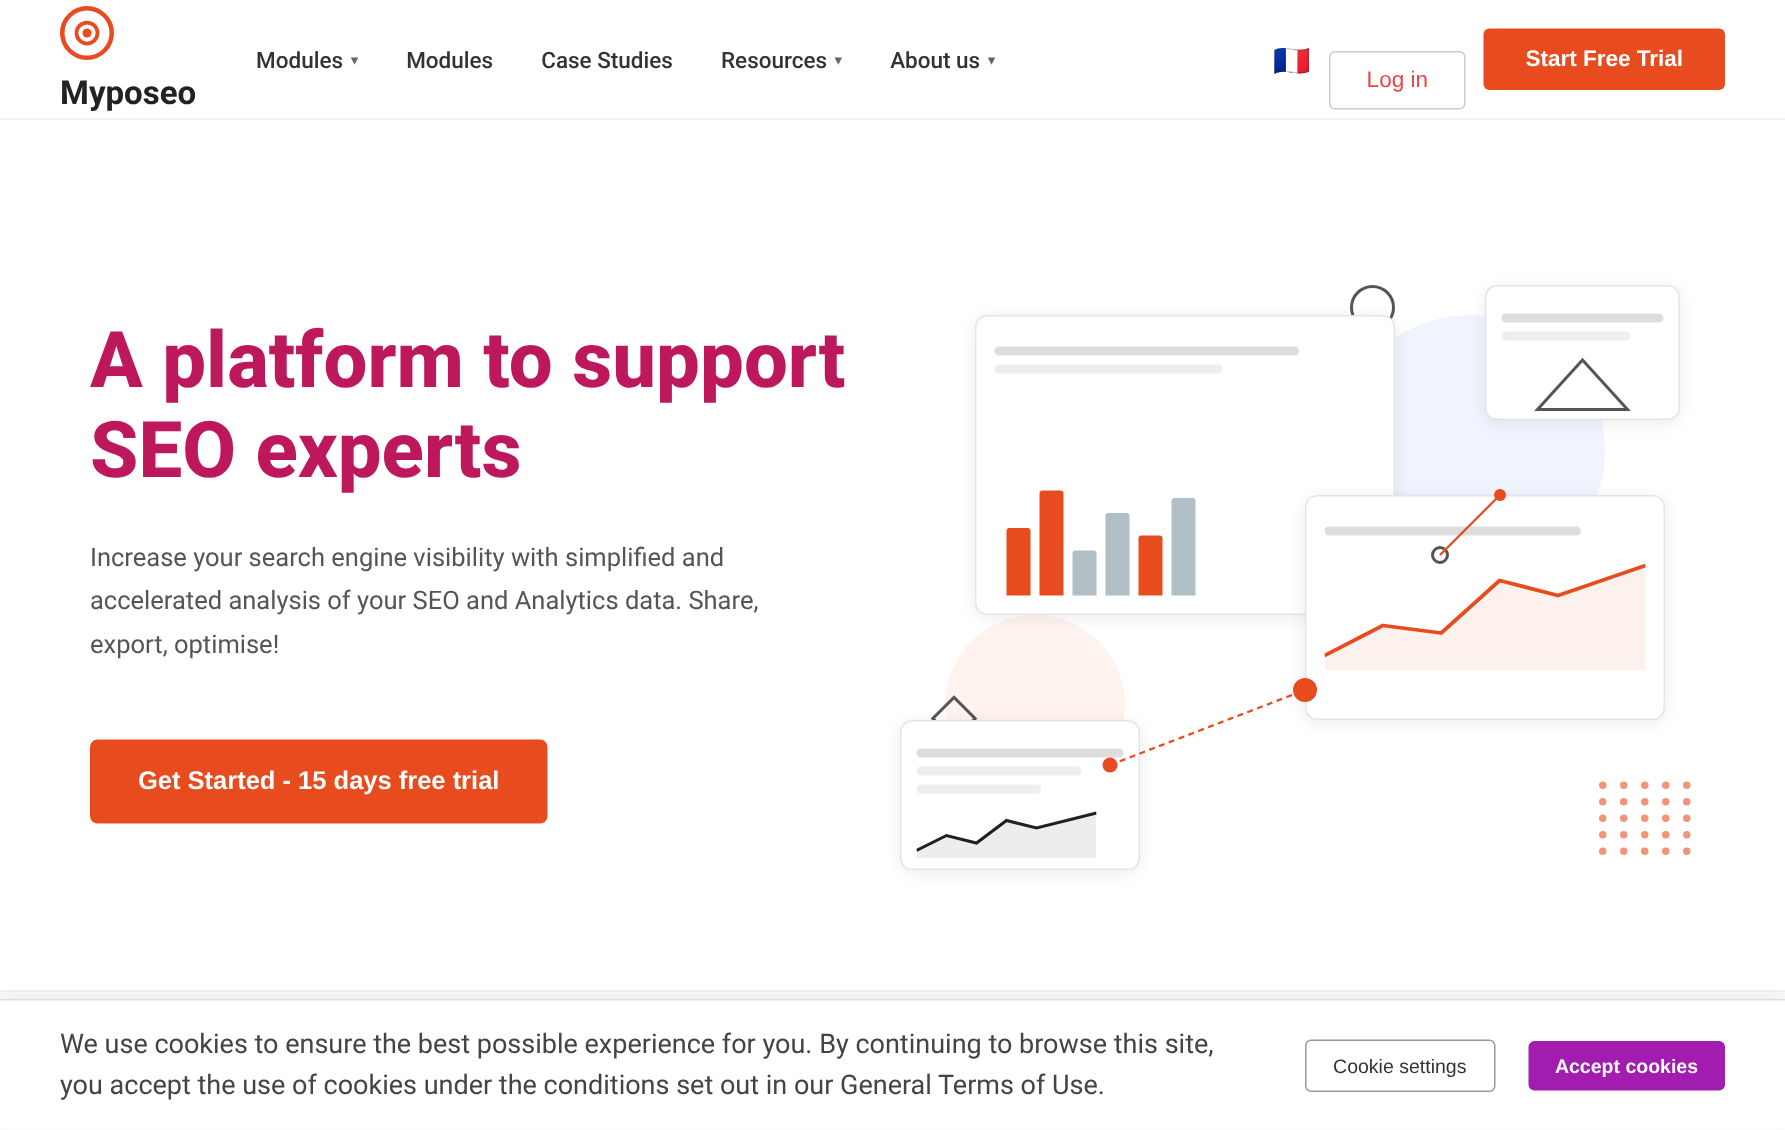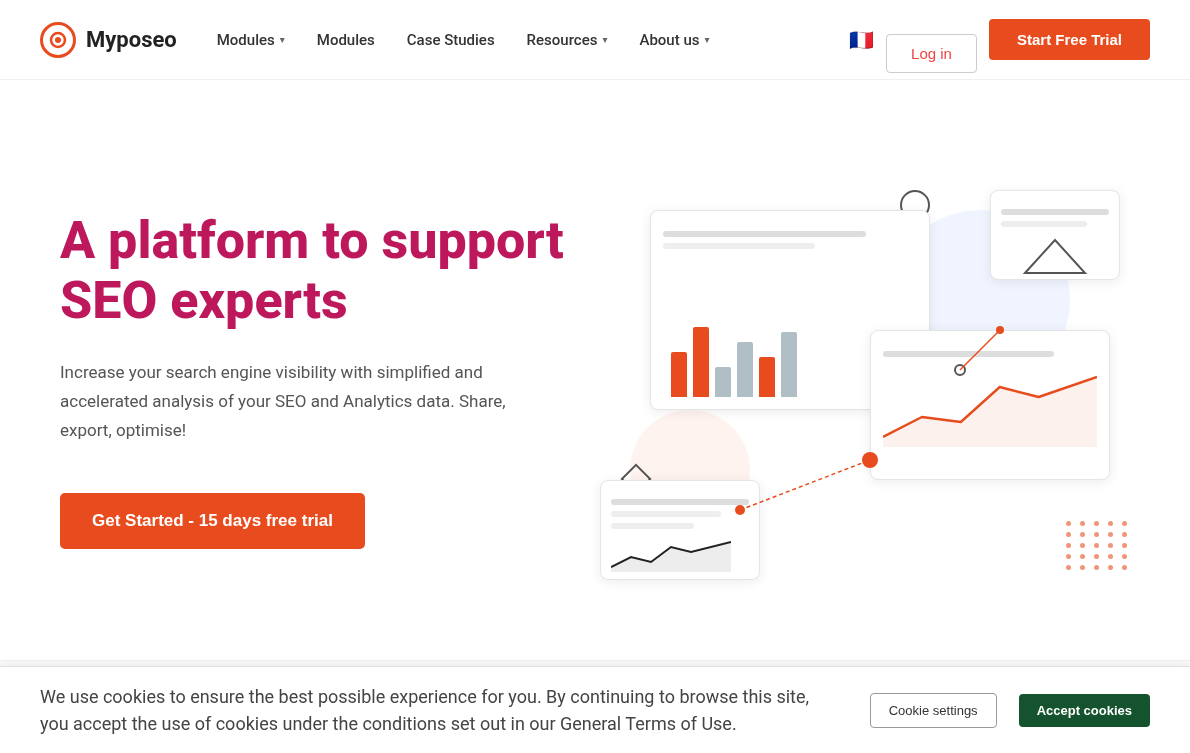--- a/index.html
+++ b/index.html
@@ -5,21 +5,21 @@
     * { margin: 0; padding: 0; box-sizing: border-box; }
     body { font-family: -apple-system, BlinkMacSystemFont, 'Segoe UI', Roboto, sans-serif; background: #fff; color: #222; width: 1190px; overflow-x: hidden; }
 
     
     .navbar {
       display: flex; align-items: center; justify-content: space-between;
       padding: 0 40px; height: 80px; border-bottom: 1px solid #f0f0f0;
       background: #fff; position: relative; z-index: 10;
     }
     .navbar-left { display: flex; align-items: center; gap: 40px; }
-    .logo { display: flex; align-items: center; gap: 10px; text-decoration: none; }
+    .logo { display: flex; align-items: flex-start; gap: 10px; text-decoration: none; flex-direction: column; }
     .logo-icon {
       width: 36px; height: 36px; border-radius: 50%;
       border: 3px solid #e84c1e; display: flex; align-items: center; justify-content: center;
       color: #e84c1e; font-weight: 900; font-size: 14px;
     }
     .logo-text { font-size: 22px; font-weight: 700; color: #222; }
     .nav-links { display: flex; align-items: center; gap: 32px; }
     .nav-link {
       color: #333; text-decoration: none; font-size: 15px; font-weight: 500;
       display: flex; align-items: center; gap: 5px; cursor: pointer;
@@ -149,21 +149,21 @@
       justify-content: space-between; z-index: 100;
       box-shadow: 0 -2px 10px rgba(0,0,0,0.06);
     }
     .cookie-text { font-size: 18px; color: #444; max-width: 800px; line-height: 1.5; }
     .cookie-buttons { display: flex; align-items: center; gap: 22px; flex-shrink: 0; }
     .btn-cookie-settings {
       padding: 9px 18px; border: 1.5px solid #999; border-radius: 4px;
       background: #fff; color: #333; font-size: 13px; cursor: pointer; white-space: nowrap;
     }
     .btn-cookie-accept {
-      padding: 9px 18px; background: #14532d; border: none; border-radius: 4px;
+      padding: 9px 18px; background: #a21caf; border: none; border-radius: 4px;
       color: #fff; font-size: 13px; font-weight: 600; cursor: pointer; white-space: nowrap;
     }
     .logo-divider { width: 1.5px; height: 40px; background: #ccc; margin: 0 6px; }
 
     
     .oui-logo { display: flex; align-items: center; gap: 4px; }
     .oui-text { font-size: 26px; font-weight: 900; color: #e84c1e; }
     .sncf-text { font-size: 11px; font-weight: 700; color: #555; }
 
     

